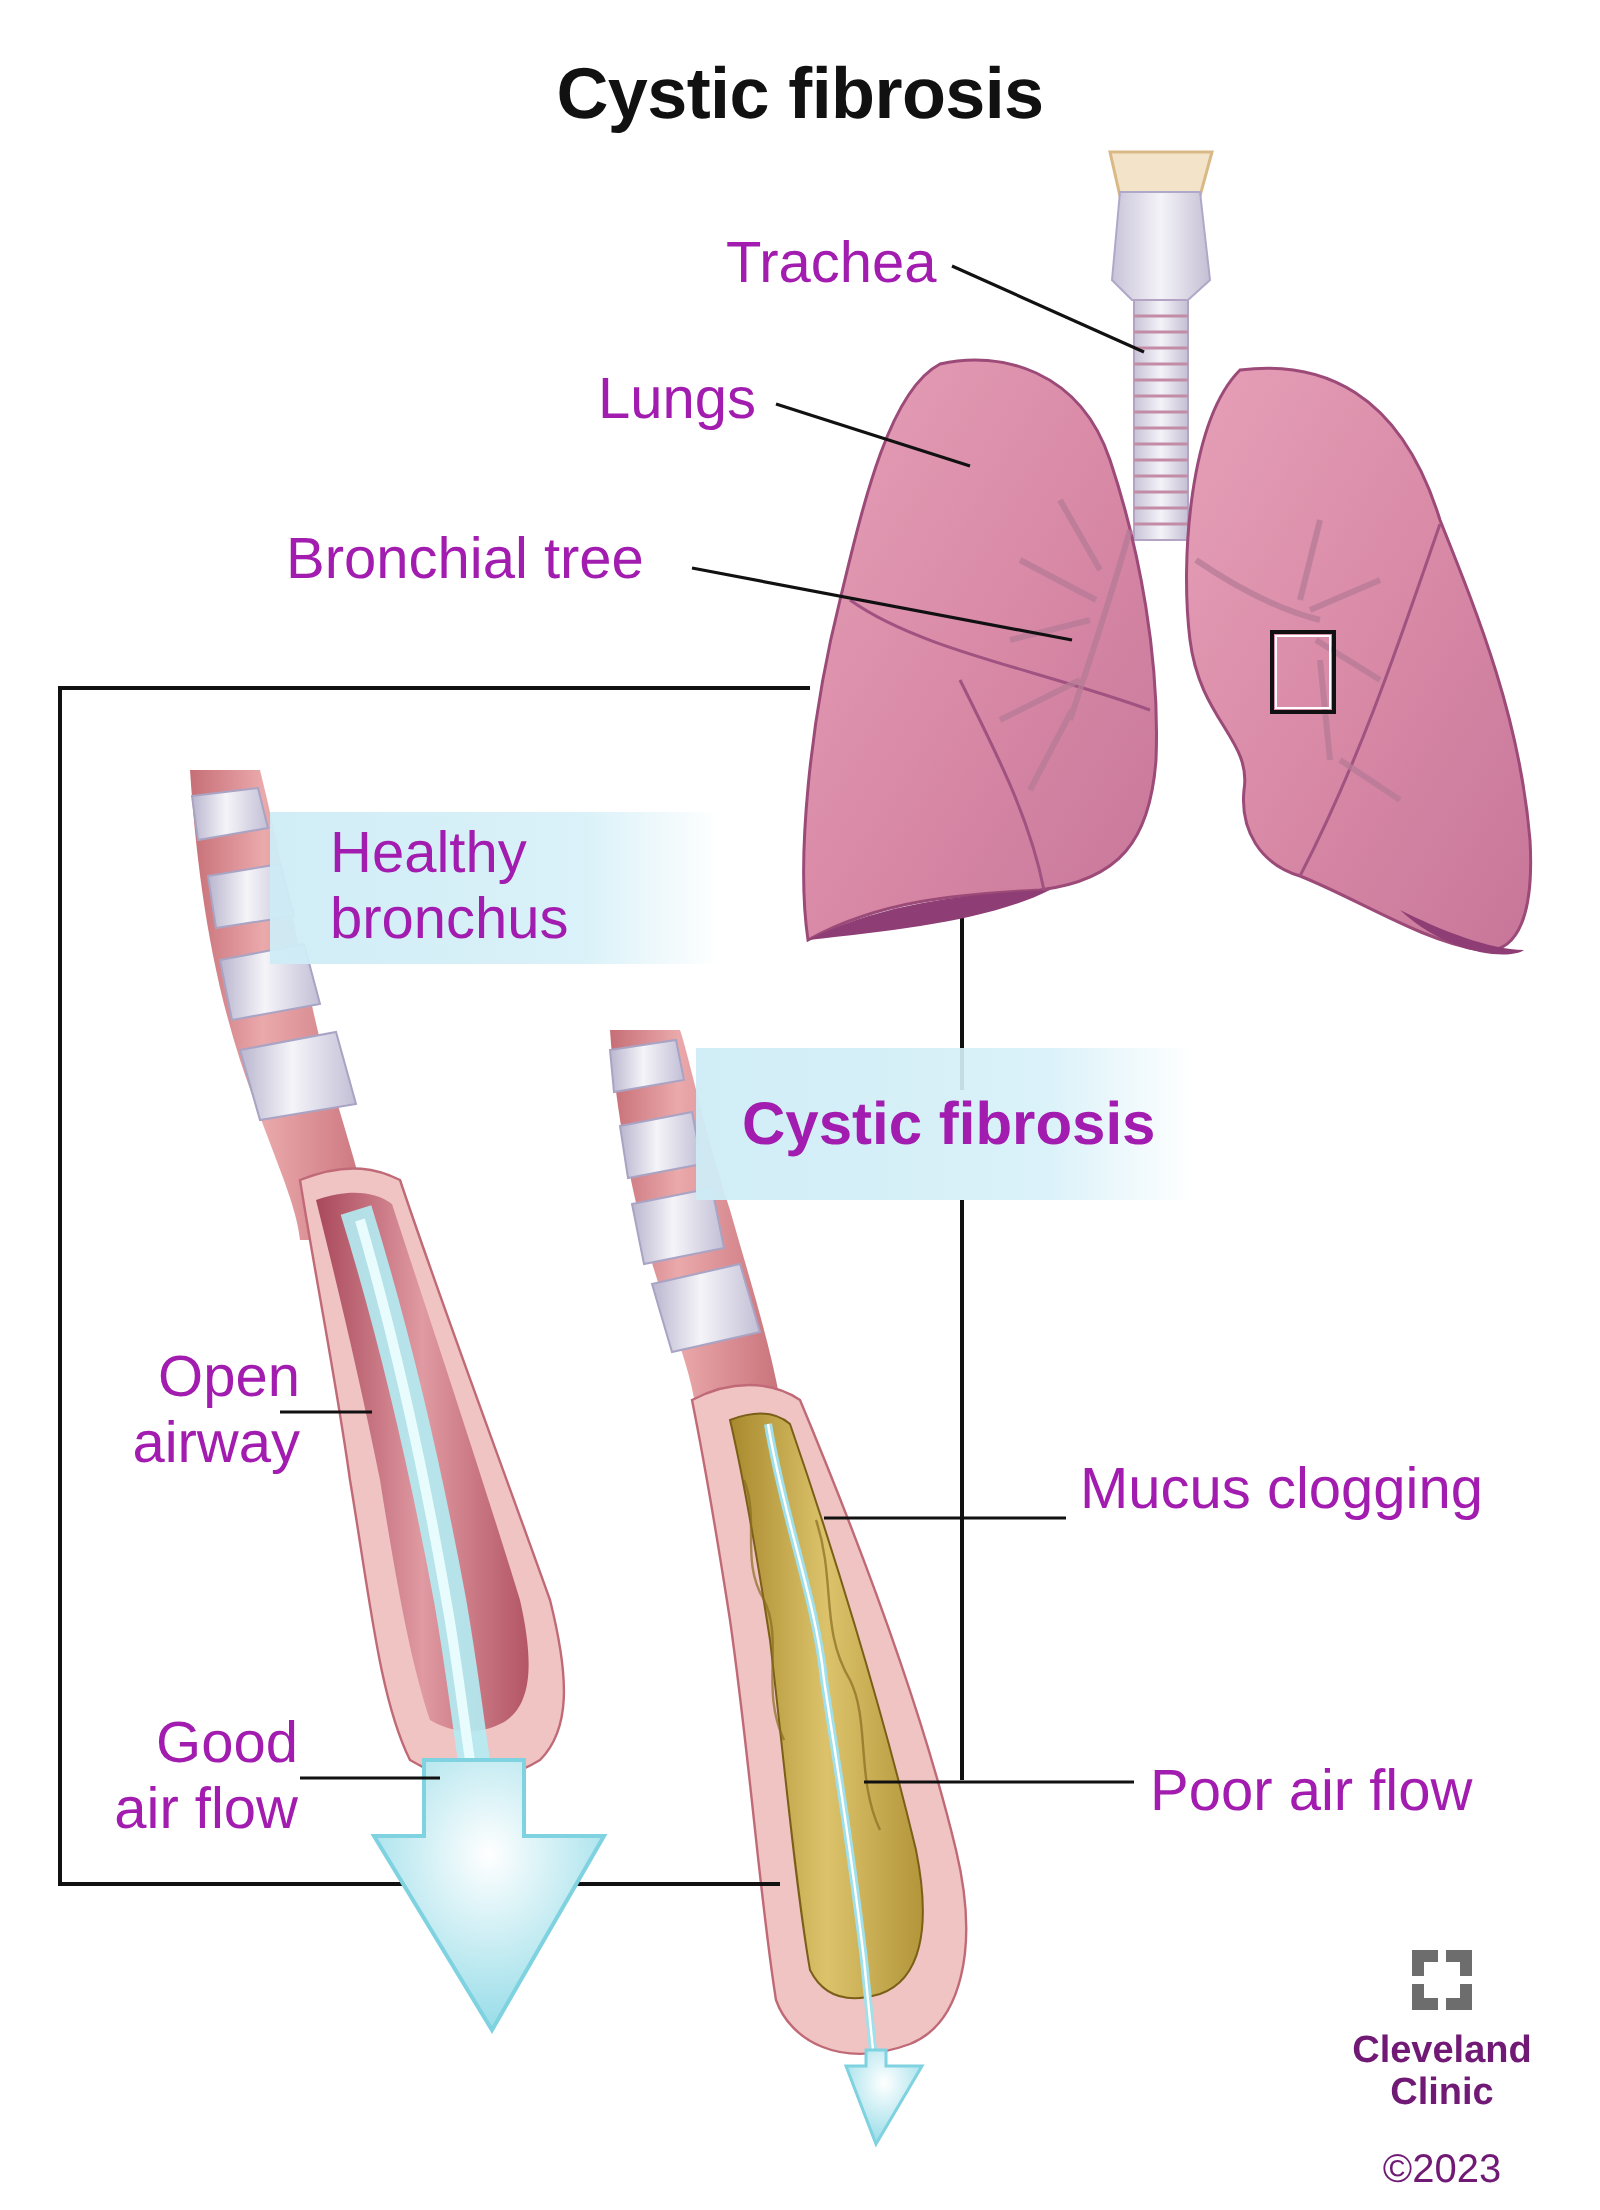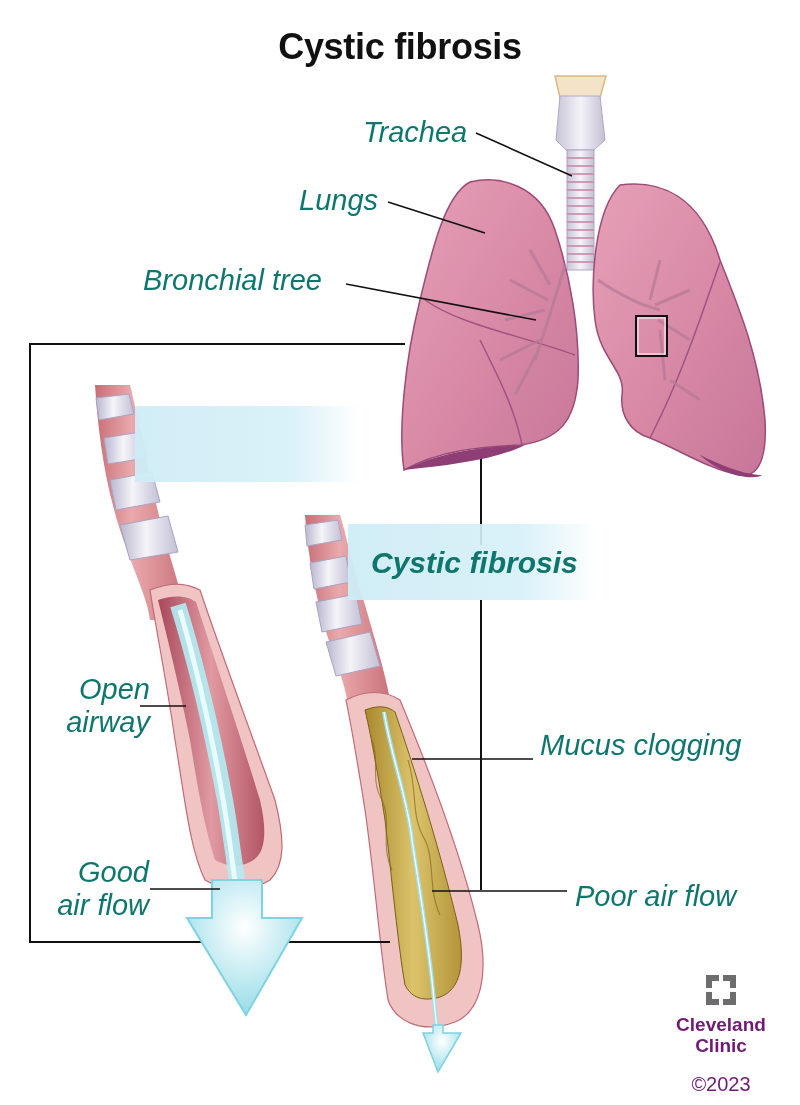--- a/index.html
+++ b/index.html
@@ -1,20 +1,20 @@
 <!DOCTYPE html>
 <html><head>
 <meta charset="utf-8">
 <style>
   html, body { margin: 0; padding: 0; background: #ffffff; }
   body { width: 800px; height: 1105px; position: relative; overflow: hidden;
          font-family: "Liberation Sans", "DejaVu Sans", sans-serif; color: #111; }
   .title { position: absolute; left: 0; width: 800px; top: 26px; text-align: center;
            font-size: 36px; font-weight: bold; letter-spacing: -0.3px; }
-  .label { position: absolute; font-size: 29px; line-height: 33px; color: #0f766e; white-space: nowrap; font-style: italic; }
+  .label { position: absolute; font-size: 29px; line-height: 33px; color: #a21caf; white-space: nowrap; }
   .label.bold { font-weight: bold; }
   .callout-bg { position: absolute; height: 76px;
     background: linear-gradient(90deg, rgba(206,236,246,0.95) 0%, rgba(214,240,248,0.9) 70%, rgba(255,255,255,0) 100%); }
   .art { position: absolute; left: 0; top: 0; width: 800px; height: 1105px; }
   .logo { position: absolute; left: 676px; top: 974px; width: 90px; text-align: center; color: #701a75; }
   .logo .mark { width: 32px; height: 32px; margin: 0 auto 4px auto; }
   .logo .name { font-size: 19px; font-weight: bold; line-height: 21px; }
   .logo .copy { font-size: 20px; line-height: 24px; margin-top: 16px; }
 </style>
 </head>
@@ -170,20 +170,22 @@
 <div class="callout-bg" style="left:135px; top:406px; width:225px;"></div>
 <div class="callout-bg" style="left:348px; top:524px; width:250px;"></div>
 
 <div class="title">Cystic fibrosis</div>
 
 <div class="label" style="left:363px; top:116px;">Trachea</div>
 <div class="label" style="left:299px; top:184px;">Lungs</div>
 <div class="label" style="left:143px; top:264px;text-align:right;">Bronchial tree</div>
 
 <div class="label" style="left:165px; top:411px;">
+  <div>Healthy</div>
+  <div>bronchus</div>
 </div>
 <div class="label" style="left:55px; top:673px; text-align:right; width:95px;">
   <div>Open</div>
   <div>airway</div>
 </div>
 <div class="label" style="left:44px; top:856px; text-align:right; width:105px;">
   <div>Good</div>
   <div>air flow</div>
 </div>
 

